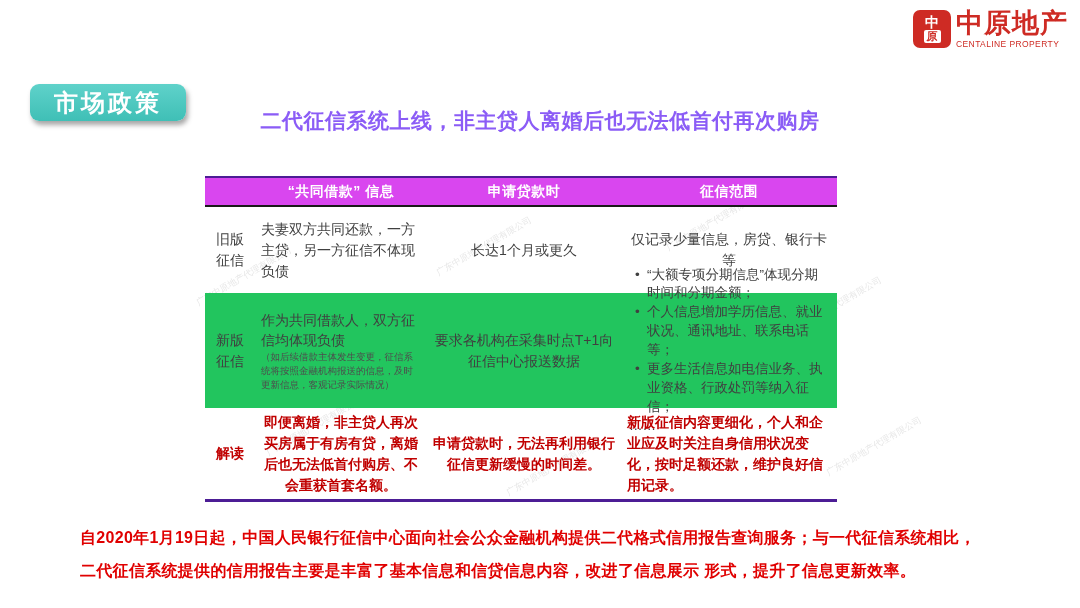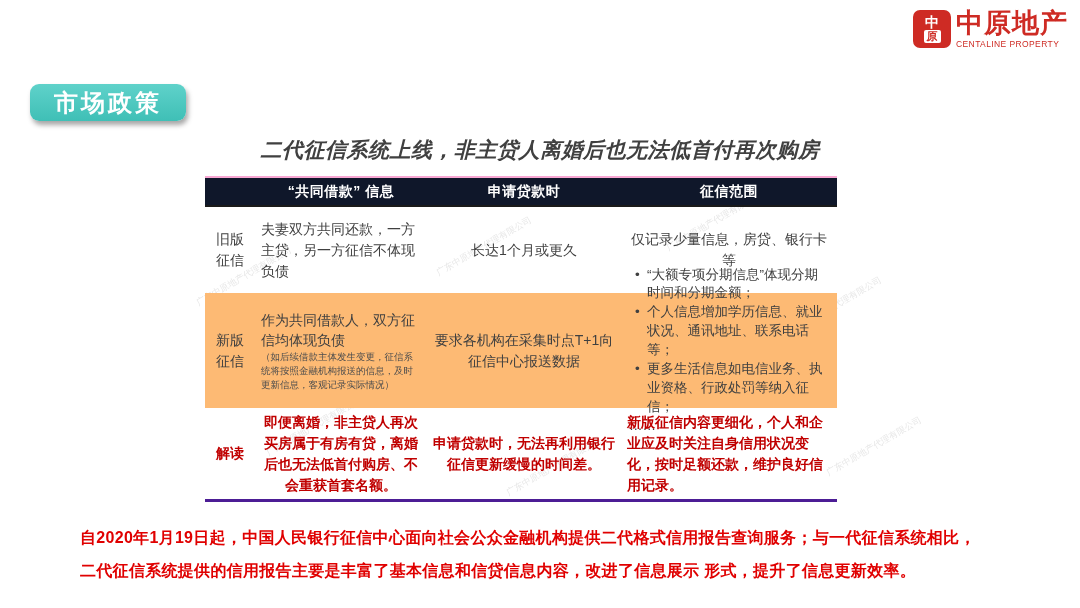--- a/index.html
+++ b/index.html
@@ -17,39 +17,39 @@
   .logo-sub{color:#ce2b24;font-size:8.5px;font-weight:normal;letter-spacing:0.4px;margin-top:3px;}
   
   .badge{
     position:absolute;left:30px;top:84px;width:156px;height:37px;border-radius:9px;
     background:linear-gradient(180deg,#5fd2ca 0%,#3fbfb6 100%);
     box-shadow:2px 4px 5px rgba(0,0,0,0.35);
     display:flex;align-items:center;justify-content:center;
     color:#fff;font-size:24px;font-weight:bold;letter-spacing:3px;
   }
   
-  .title{position:absolute;top:136px;left:0;width:100%;text-align:center;font-size:21px;font-weight:bold;color:#404040;letter-spacing:0.5px;font-style:italic;}
+  .title{position:absolute;top:107px;left:0;width:100%;text-align:center;font-size:21px;font-weight:bold;color:#8b5cf6;letter-spacing:0.5px;}
   
   .wm{position:absolute;color:rgba(140,140,140,0.22);font-size:9px;transform:rotate(-30deg);white-space:nowrap;pointer-events:none;}
   
   .ctable{
     position:absolute;left:205px;top:176px;width:632px;
     display:grid;grid-template-columns:50px 172px 194px 216px;
     grid-template-rows:31px 86px 115px 94px;
     font-size:14px;
   }
   .th{
-    background:#0f172a;color:#fff;font-weight:bold;
-    border-top:2px solid #f9a8d4;border-bottom:2px solid #1a1a1a;
+    background:#d946ef;color:#fff;font-weight:bold;
+    border-top:2px solid #4c1d95;border-bottom:2px solid #1a1a1a;
     display:flex;align-items:center;justify-content:center;font-size:14px;letter-spacing:0.5px;
   }
   .cell{display:flex;align-items:center;justify-content:center;box-sizing:border-box;line-height:1.5;}
   .cell-left{justify-content:flex-start;text-align:left;}
   .cell-center{text-align:center;}
-  .pink{background:#fdba74;}
+  .pink{background:#22c55e;}
   .label-span{display:inline-block;width:30px;text-align:center;line-height:1.5;}
   .red{color:#c00000;font-weight:bold;}
   .note{font-size:9.5px;color:#4d4d4d;font-weight:normal;line-height:1.45;display:block;}
   .mainline{display:block;line-height:1.45;}
   .bullets{list-style:none;margin:0;padding:0 4px 0 6px;font-size:13.5px;line-height:1.4;text-align:left;}
   .bullets li{position:relative;padding-left:14px;}
   .bullets li::before{content:"•";position:absolute;left:2px;top:0;}
   .more-dots{padding-left:2px;font-size:13.5px;line-height:1.4;}
   .row-last{border-bottom:3px solid #4c1d95;justify-content:center;}
   .pad{padding:4px 6px;}

